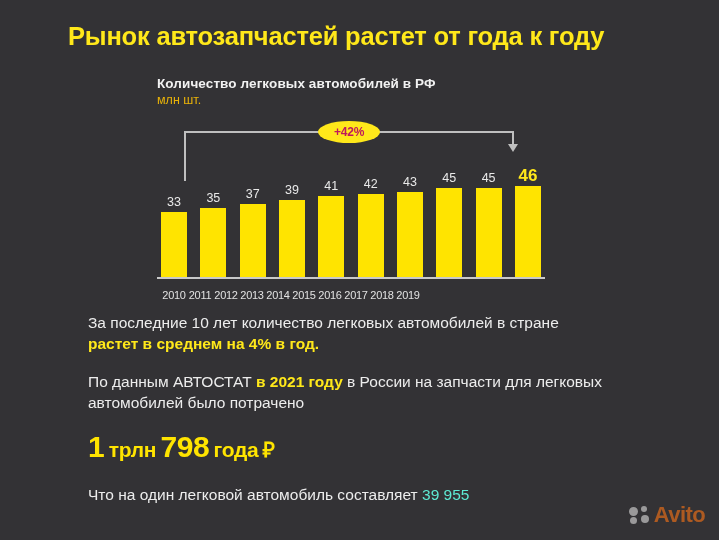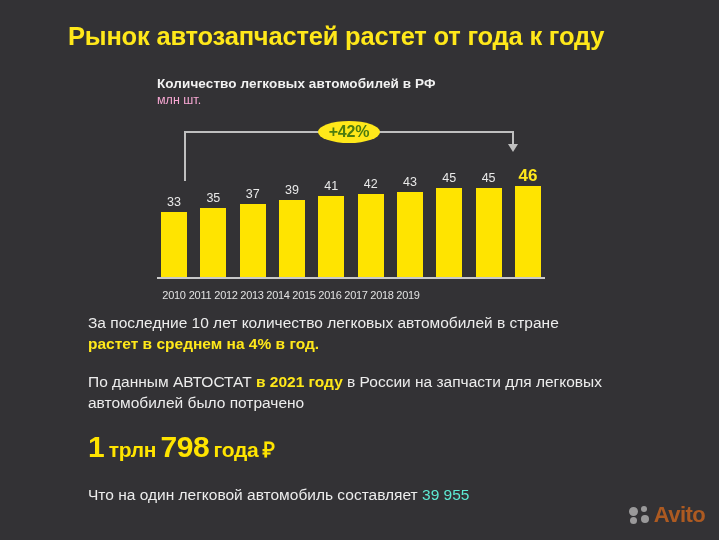--- a/index.html
+++ b/index.html
@@ -41,21 +41,21 @@
     width: 400px;
   }
   .chart-title {
     font-size: 13.5px;
     font-weight: bold;
     color: #F2F2F2;
     letter-spacing: 0.1px;
   }
   .chart-subtitle {
     font-size: 12.5px;
-    color: #f9a8d4;
+    color: #eab308;
     margin-top: 2px;
   }
 
   .plot {
     position: relative;
     width: 380px;
     height: 180px;
     margin-top: 18px;
     margin-left: 4px;
   }
@@ -105,22 +105,22 @@
   }
   .badge {
     position: absolute;
     left: 50%;
     top: -10px;
     transform: translateX(-50%);
     width: 62px;
     height: 22px;
     border-radius: 50%;
     background: #FFE81A;
-    color: #4d7c0f;
-    font-size: 16px;
+    color: #be185d;
+    font-size: 12px;
     font-weight: bold;
     display: flex;
     align-items: center;
     justify-content: center;
     letter-spacing: -0.2px;
   }
 
   .bars {
     position: absolute;
     left: 0;

